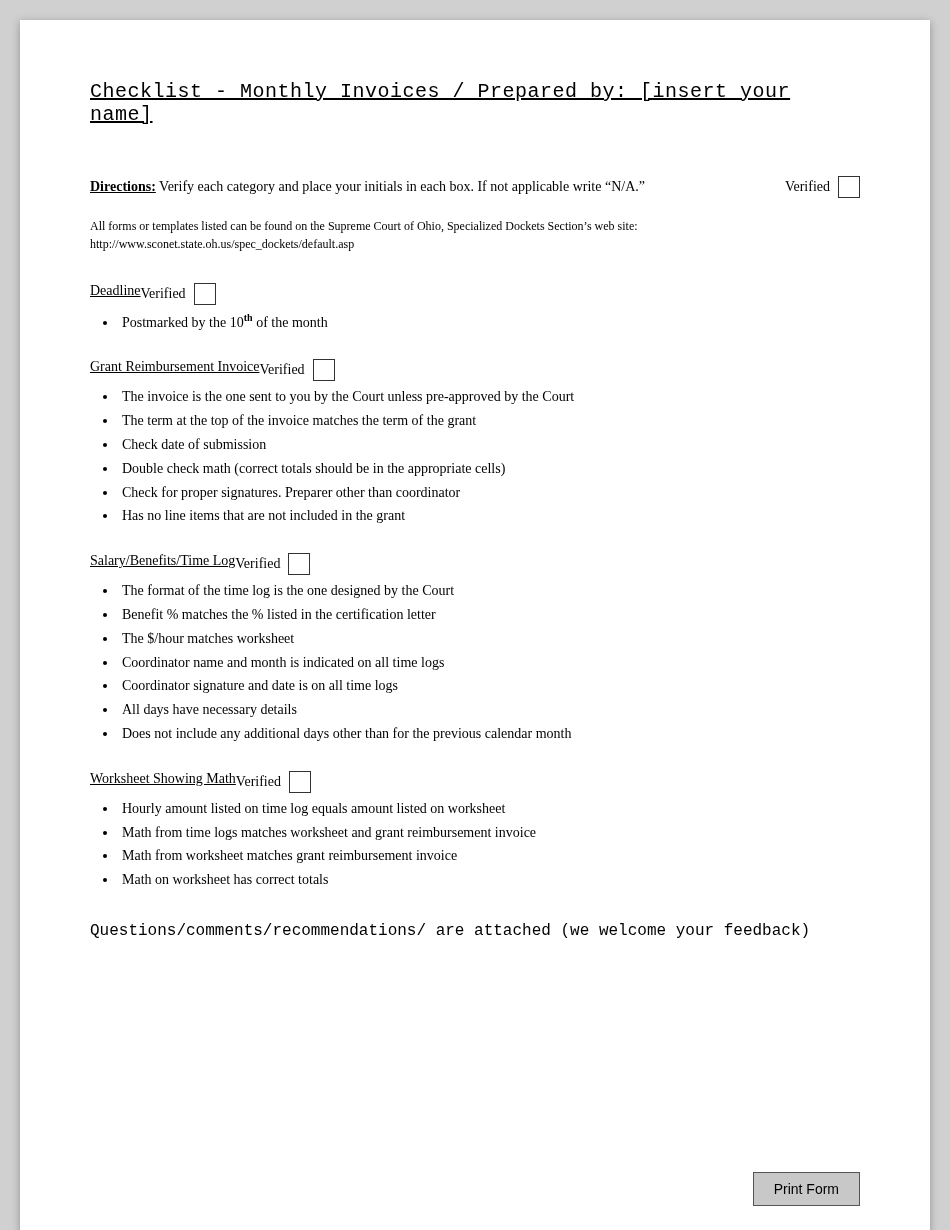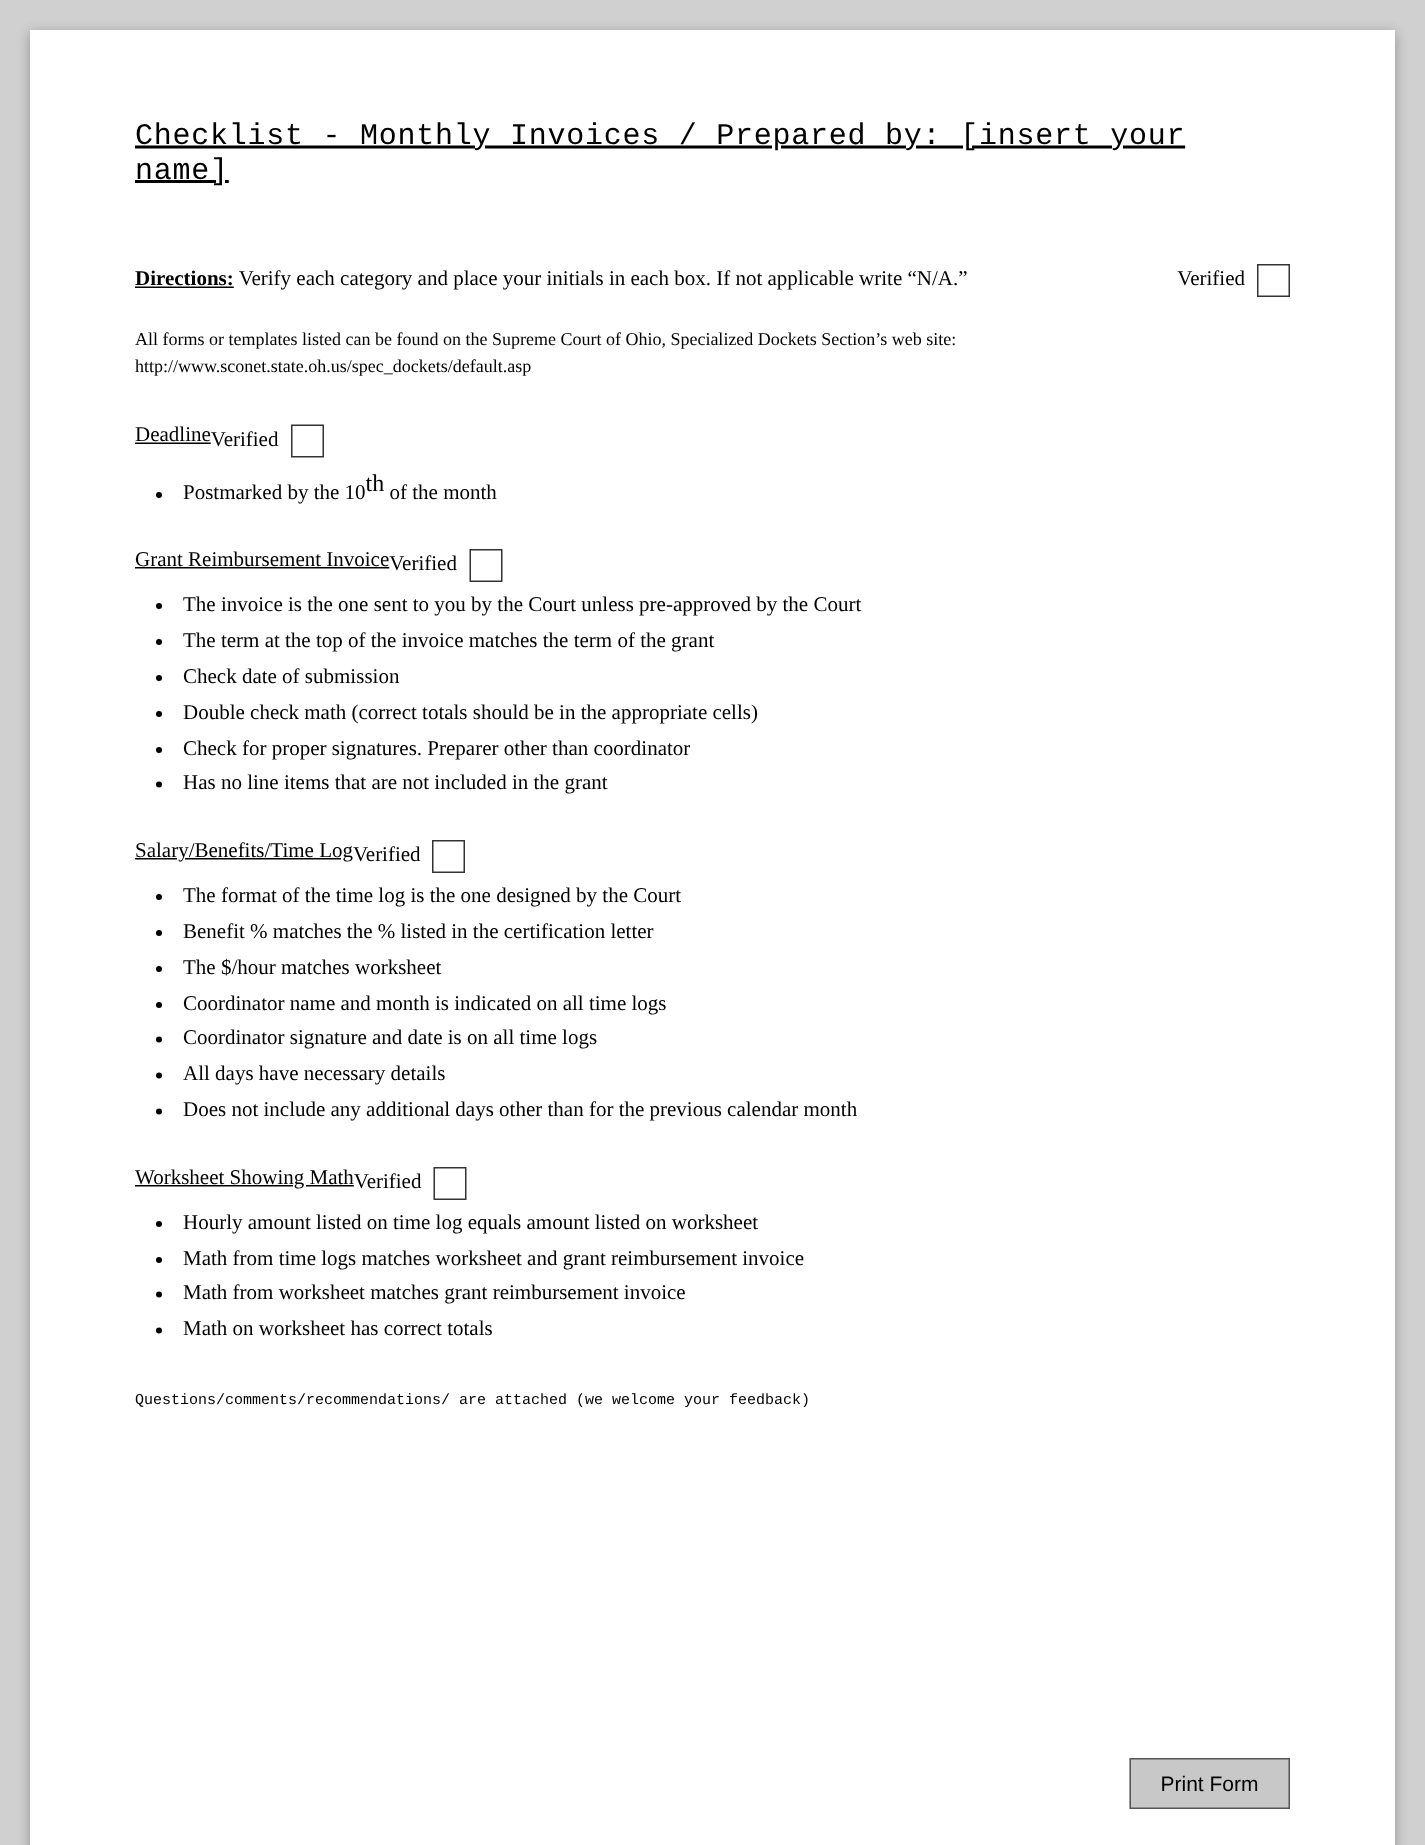--- a/index.html
+++ b/index.html
@@ -110,26 +110,27 @@
       margin-left: 28px;
       font-size: 14px;
       line-height: 1.7;
     }
 
     .bullet-list li {
       padding-left: 4px;
     }
 
     .superscript {
+      font-size: 10px;
+      vertical-align: super;
+      font-weight: bold;
+    }
+
+    .footer-text {
       font-size: 16px;
-      vertical-align: super;
-    }
-
-    .footer-text {
-      font-size: 10px;
       font-family: 'Courier New', Courier, monospace;
       margin-top: 30px;
       margin-bottom: 68px;
     }
 
     .print-form-btn {
       position: absolute;
       right: 70px;
       bottom: 44px;
       background: #c8c8c8;

